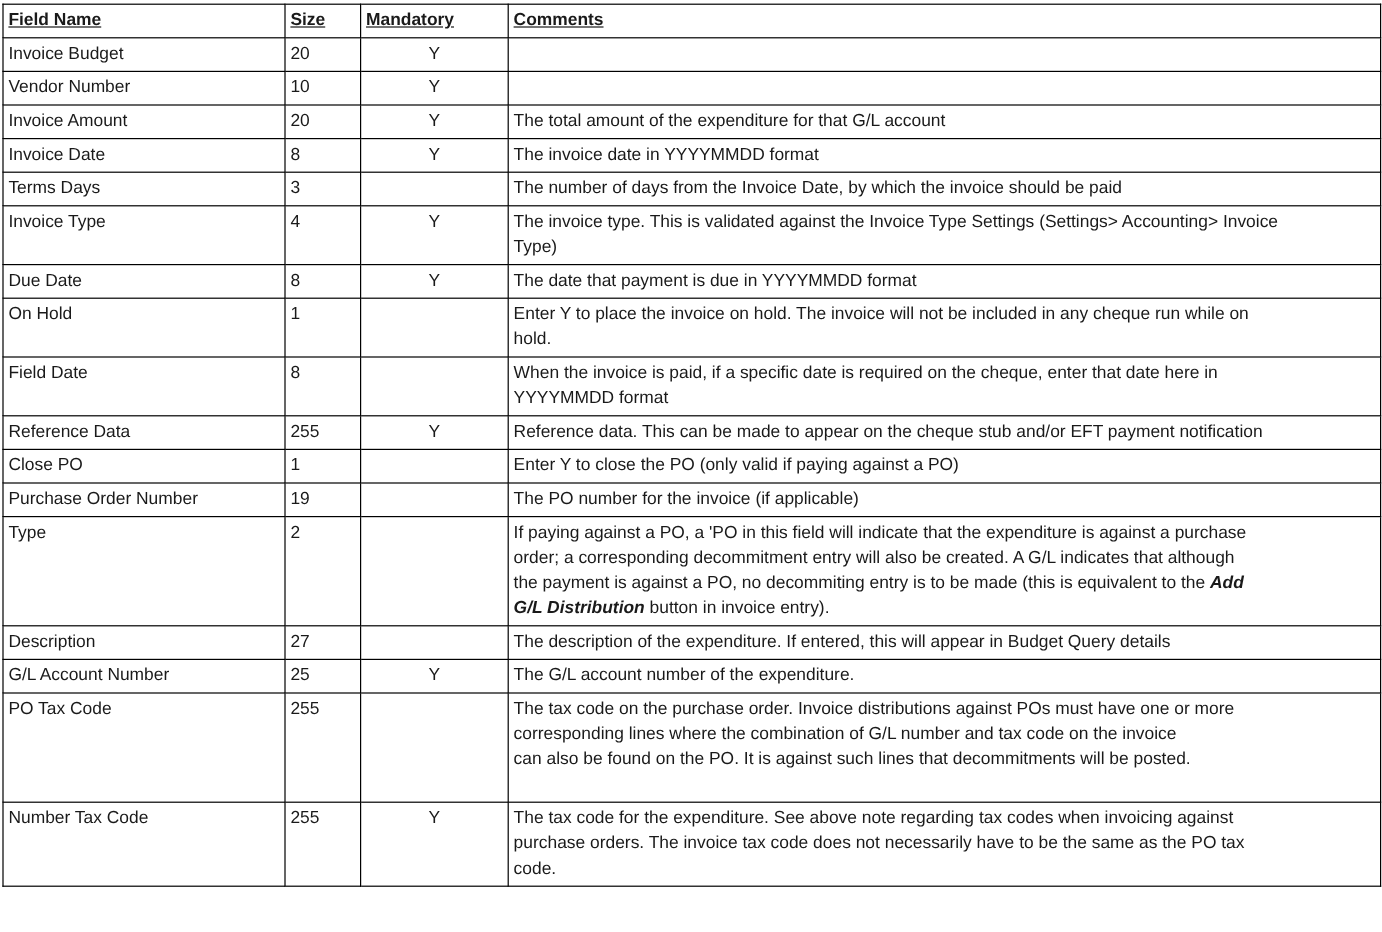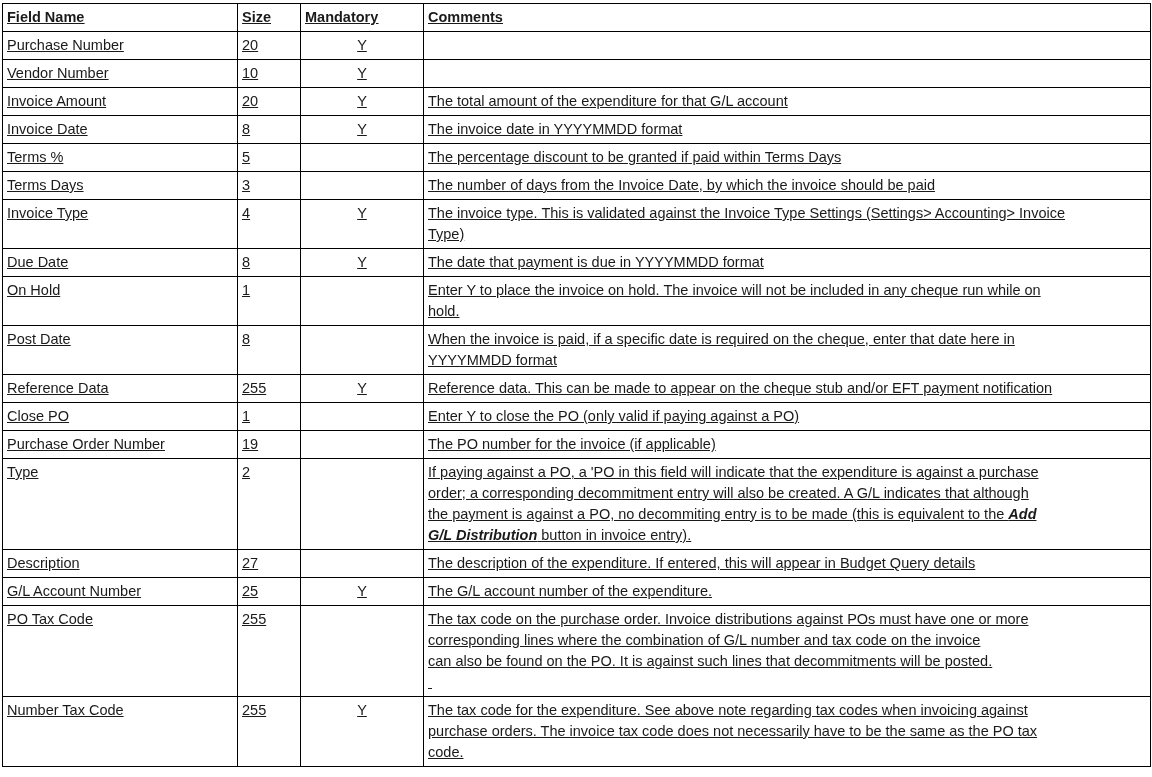--- a/index.html
+++ b/index.html
@@ -14,21 +14,20 @@
     color: #1a1a1a;
     overflow: hidden;
   }
   .table-wrap {
     padding: 3px 0 0 2px;
   }
   table.spec {
     border-collapse: collapse;
     table-layout: fixed;
     width: 1148px;
-    text-decoration: underline;
   }
   table.spec th, table.spec td {
     border: 1.5px solid #000000;
     vertical-align: top;
     font-size: 14.5px;
     line-height: 21px;
     padding: 3px 4px;
     overflow: hidden;
     background: #ffffff;
   }
@@ -60,21 +59,21 @@
     <thead>
       <tr>
         <th class="h-field">Field Name</th>
         <th class="h-size">Size</th>
         <th class="h-mand">Mandatory</th>
         <th class="h-comment">Comments</th>
       </tr>
     </thead>
     <tbody>
         <tr>
-          <td class="c-field">Purchase Number</td>
+          <td class="c-field">Invoice Budget</td>
           <td class="c-size">20</td>
           <td class="c-mand">Y</td>
           <td class="c-comment"></td>
         </tr>
         <tr>
           <td class="c-field">Vendor Number</td>
           <td class="c-size">10</td>
           <td class="c-mand">Y</td>
           <td class="c-comment"></td>
         </tr>
@@ -82,26 +81,20 @@
           <td class="c-field">Invoice Amount</td>
           <td class="c-size">20</td>
           <td class="c-mand">Y</td>
           <td class="c-comment">The total amount of the expenditure for that G/L account</td>
         </tr>
         <tr>
           <td class="c-field">Invoice Date</td>
           <td class="c-size">8</td>
           <td class="c-mand">Y</td>
           <td class="c-comment">The invoice date in YYYYMMDD format</td>
-        </tr>
-        <tr>
-          <td class="c-field">Terms %</td>
-          <td class="c-size">5</td>
-          <td class="c-mand"></td>
-          <td class="c-comment">The percentage discount to be granted if paid within Terms Days</td>
         </tr>
         <tr>
           <td class="c-field">Terms Days</td>
           <td class="c-size">3</td>
           <td class="c-mand"></td>
           <td class="c-comment">The number of days from the Invoice Date, by which the invoice should be paid</td>
         </tr>
         <tr>
           <td class="c-field">Invoice Type</td>
           <td class="c-size">4</td>
@@ -116,21 +109,21 @@
           <td class="c-comment">The date that payment is due in YYYYMMDD format</td>
         </tr>
         <tr>
           <td class="c-field">On Hold</td>
           <td class="c-size">1</td>
           <td class="c-mand"></td>
           <td class="c-comment">Enter Y to place the invoice on hold. The invoice will not be included in any cheque run while on
 hold.</td>
         </tr>
         <tr>
-          <td class="c-field">Post Date</td>
+          <td class="c-field">Field Date</td>
           <td class="c-size">8</td>
           <td class="c-mand"></td>
           <td class="c-comment">When the invoice is paid, if a specific date is required on the cheque, enter that date here in
 YYYYMMDD format</td>
         </tr>
         <tr>
           <td class="c-field">Reference Data</td>
           <td class="c-size">255</td>
           <td class="c-mand">Y</td>
           <td class="c-comment">Reference data. This can be made to appear on the cheque stub and/or EFT payment notification</td>

